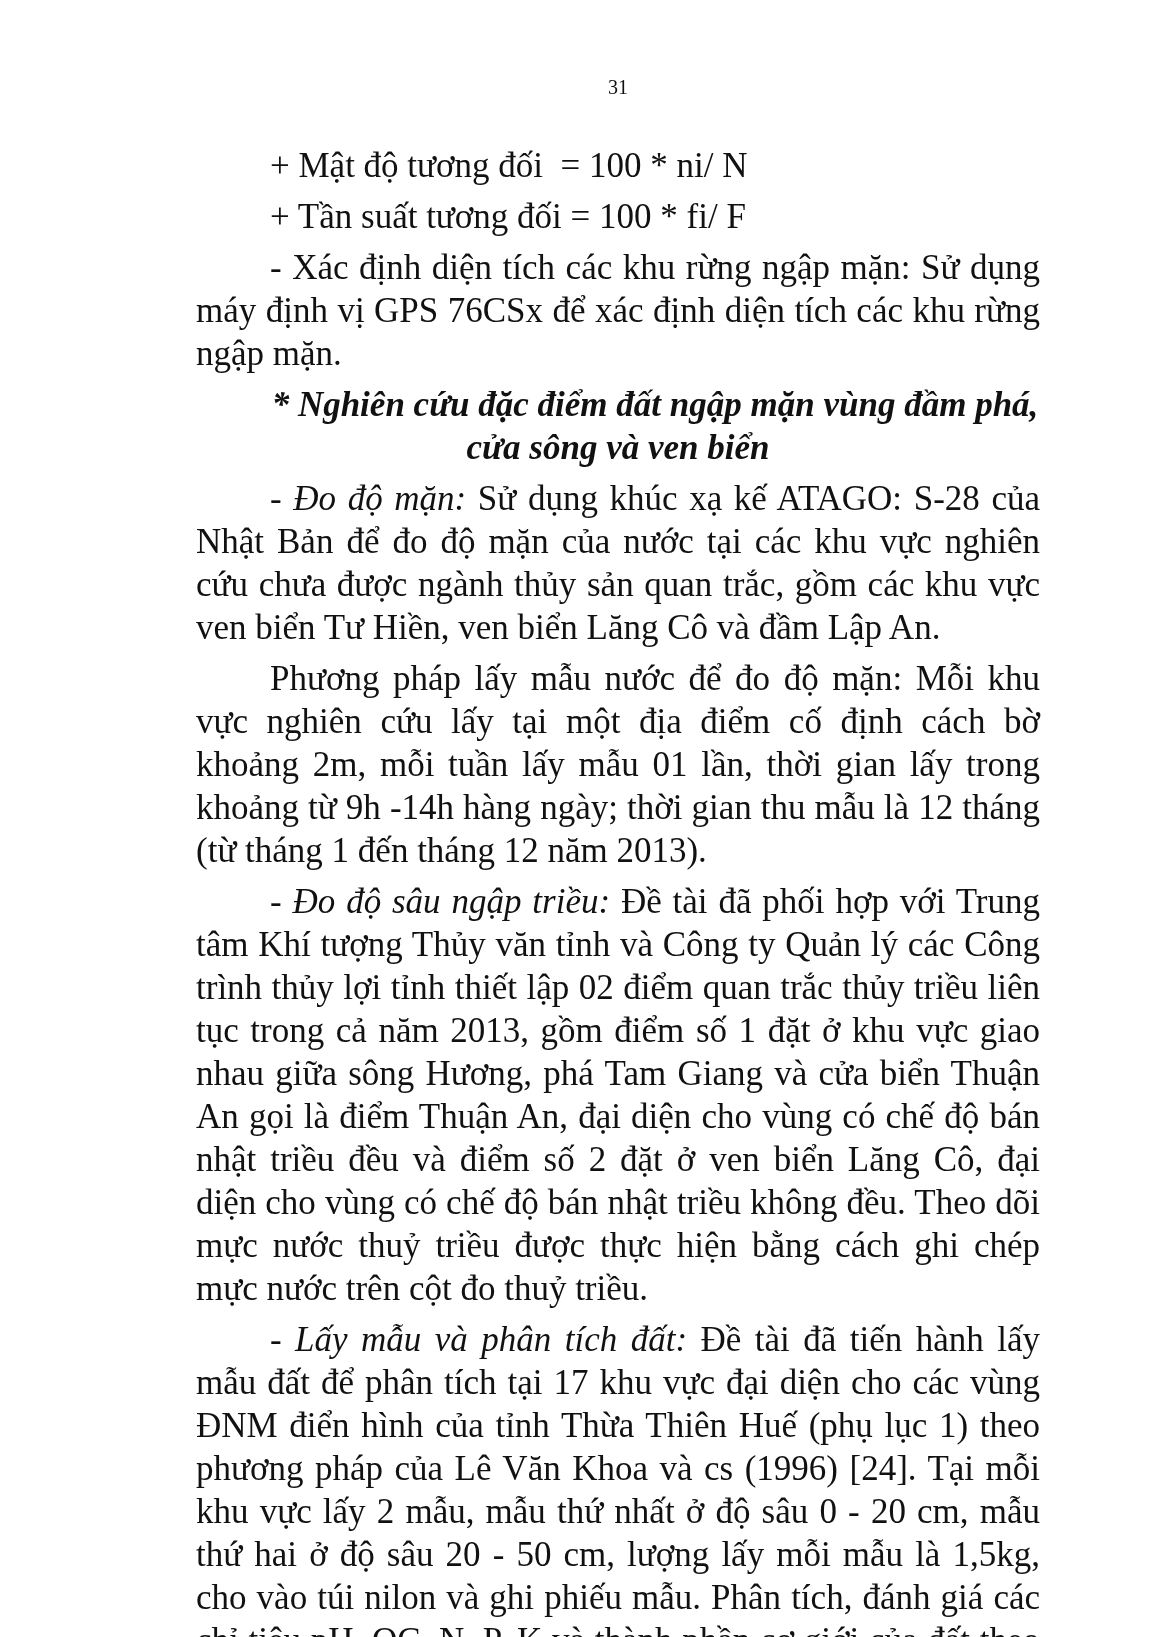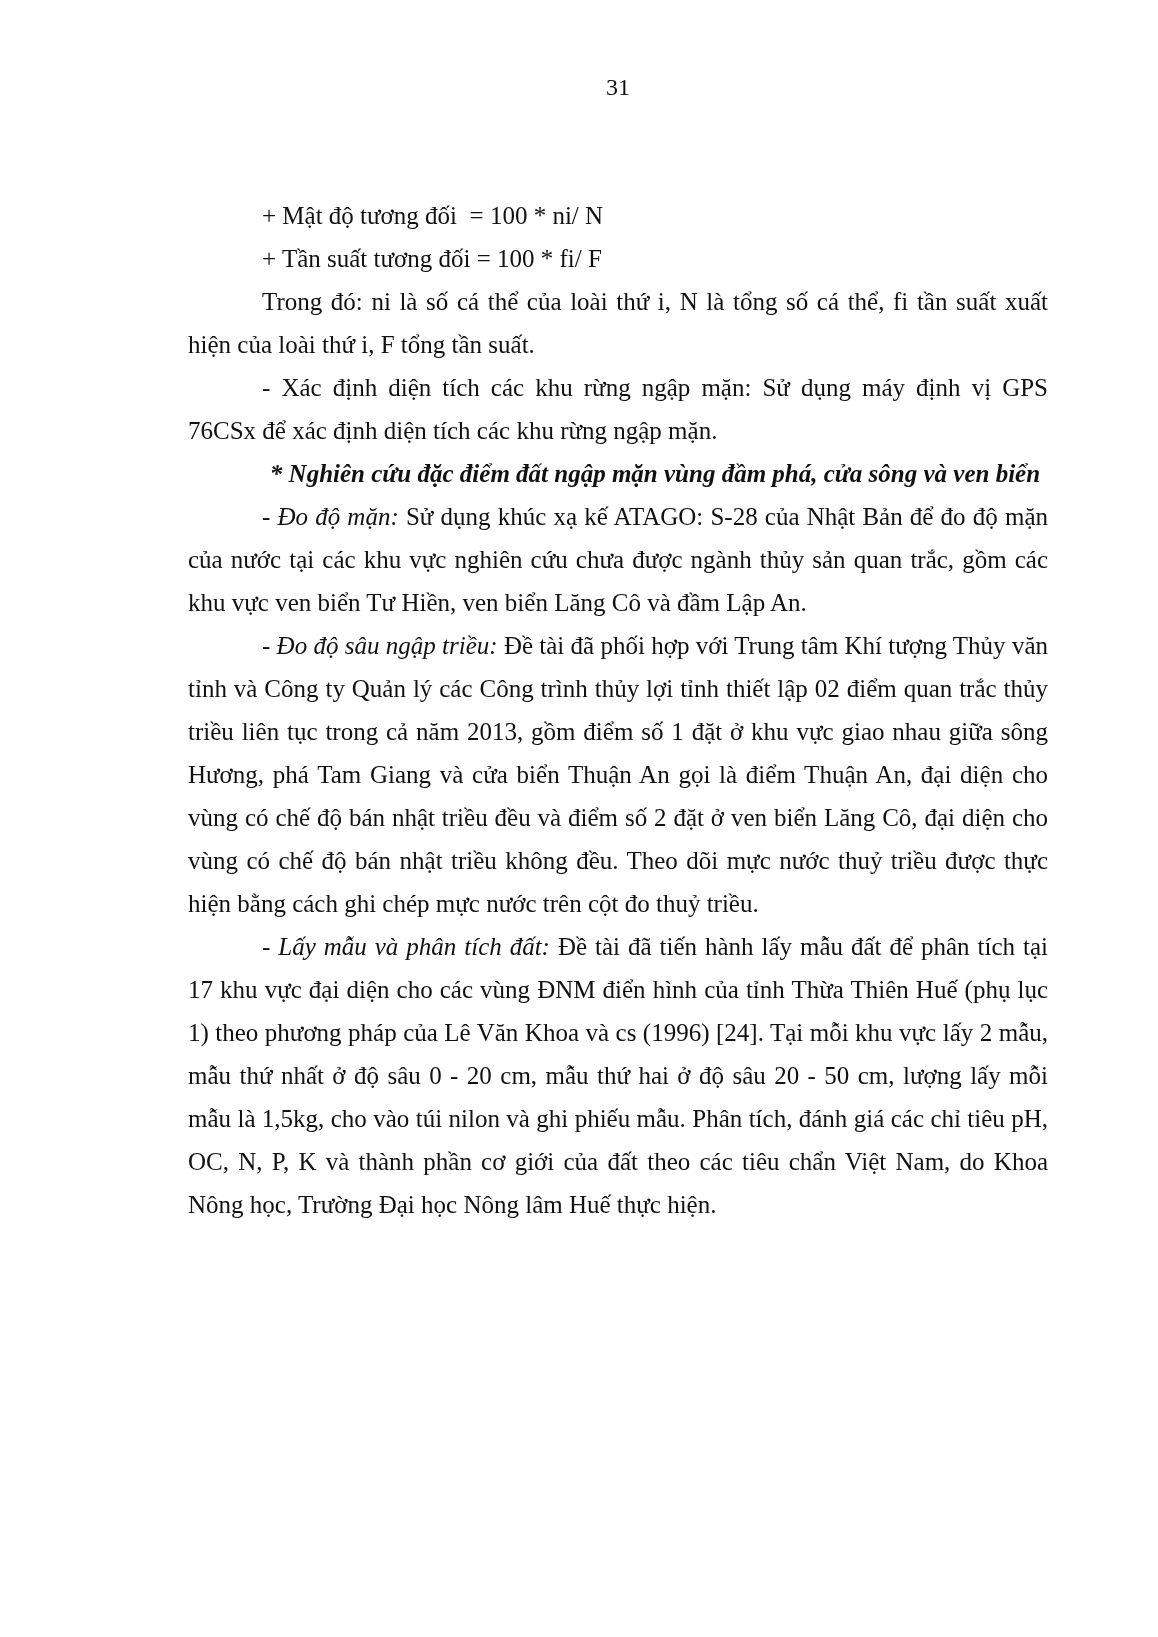--- a/index.html
+++ b/index.html
@@ -13,27 +13,27 @@
     height: 1637px;
     box-sizing: border-box;
     background: #ffffff;
     color: #111111;
     font-family: "Liberation Serif", "DejaVu Serif", serif;
     padding: 72px 110px 0 188px;
     overflow: hidden;
   }
   .page-number {
     text-align: center;
-    font-size: 24px;
+    font-size: 20px;
     line-height: 30px;
-    margin: 0 0 92px 0;
+    margin: 0 0 42px 0;
   }
   .content p {
-    margin: 0;
-    font-size: 25px;
+    margin: 8px;
+    font-size: 35px;
     line-height: 43px;
   }
   p.formula {
     white-space: pre-wrap;
     text-align: left;
     text-indent: 74px;
   }
   p.body {
     text-align: justify;
     text-indent: 74px;
@@ -51,28 +51,28 @@
 <body>
 
 <div class="page">
   <div class="page-number">31</div>
 
   <div class="content">
     <p class="formula">+ Mật độ tương đối  = 100 * ni/ N</p>
 
     <p class="formula">+ Tần suất tương đối = 100 * fi/ F</p>
 
-    <p class="body">Trong đó: ni là số cá thể của loài thứ i, N là tổng số cá thể, fi tần suất xuất hiện của loài thứ i, F tổng tần suất.</p>
 
     <p class="body">- Xác định diện tích các khu rừng ngập mặn: Sử dụng máy định vị GPS 76CSx để xác định diện tích các khu rừng ngập mặn.</p>
 
     <p class="heading">* Nghiên cứu đặc điểm đất ngập mặn vùng đầm phá, cửa sông và ven biển</p>
 
     <p class="body"><em class="lead">- Đo độ mặn:</em><span> Sử dụng khúc xạ kế ATAGO: S-28 của Nhật Bản để đo độ mặn của nước tại các khu vực nghiên cứu chưa được ngành thủy sản quan trắc, gồm các khu vực ven biển Tư Hiền, ven biển Lăng Cô và đầm Lập An.</span></p>
 
+    <p class="body">Phương pháp lấy mẫu nước để đo độ mặn: Mỗi khu vực nghiên cứu lấy tại một địa điểm cố định cách bờ khoảng 2m, mỗi tuần lấy mẫu 01 lần, thời gian lấy trong khoảng từ 9h -14h hàng ngày; thời gian thu mẫu là 12 tháng (từ tháng 1 đến tháng 12 năm 2013).</p>
 
     <p class="body"><em class="lead">- Đo độ sâu ngập triều:</em><span> Đề tài đã phối hợp với Trung tâm Khí tượng Thủy văn tỉnh và Công ty Quản lý các Công trình thủy lợi tỉnh thiết lập 02 điểm quan trắc thủy triều liên tục trong cả năm 2013, gồm điểm số 1 đặt ở khu vực giao nhau giữa sông Hương, phá Tam Giang và cửa biển Thuận An gọi là điểm Thuận An, đại diện cho vùng có chế độ bán nhật triều đều và điểm số 2 đặt ở ven biển Lăng Cô, đại diện cho vùng có chế độ bán nhật triều không đều. Theo dõi mực nước thuỷ triều được thực hiện bằng cách ghi chép mực nước trên cột đo thuỷ triều.</span></p>
 
 
     <p class="body"><em class="lead">- Lấy mẫu và phân tích đất:</em><span> Đề tài đã tiến hành lấy mẫu đất để phân tích tại 17 khu vực đại diện cho các vùng ĐNM điển hình của tỉnh Thừa Thiên Huế (phụ lục 1) theo phương pháp của Lê Văn Khoa và cs (1996) [24]. Tại mỗi khu vực lấy 2 mẫu, mẫu thứ nhất ở độ sâu 0 - 20 cm, mẫu thứ hai ở độ sâu 20 - 50 cm, lượng lấy mỗi mẫu là 1,5kg, cho vào túi nilon và ghi phiếu mẫu. Phân tích, đánh giá các chỉ tiêu pH, OC, N, P, K và thành phần cơ giới của đất theo các tiêu chẩn Việt Nam, do Khoa Nông học, Trường Đại học Nông lâm Huế thực hiện.</span></p>
 
   </div>
 </div>
 
 </body></html>

